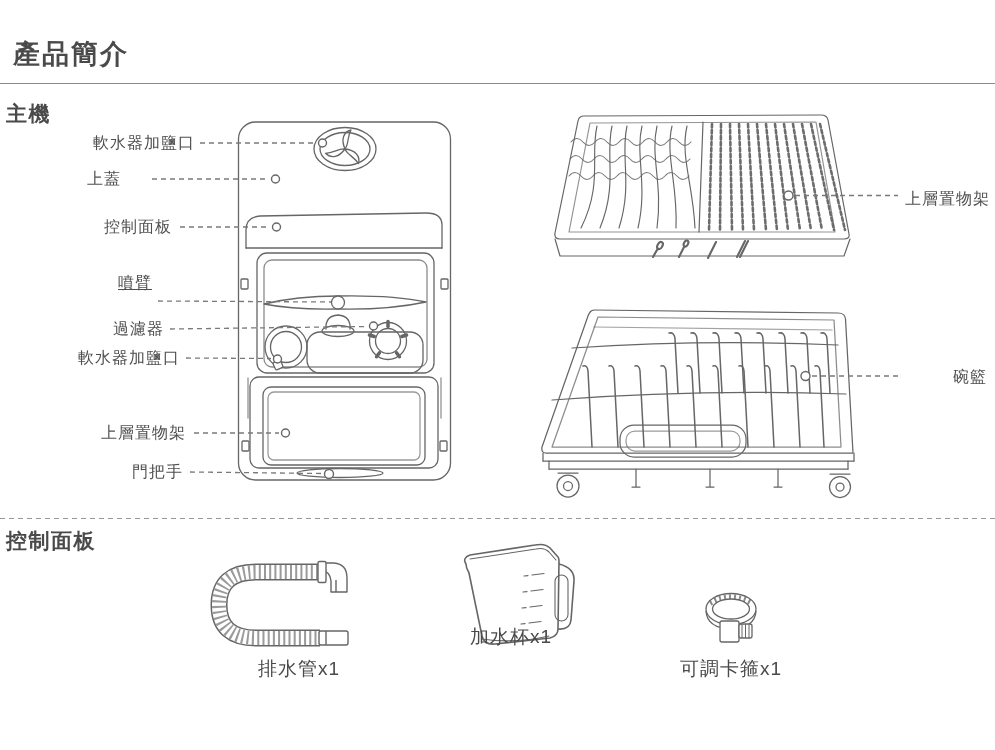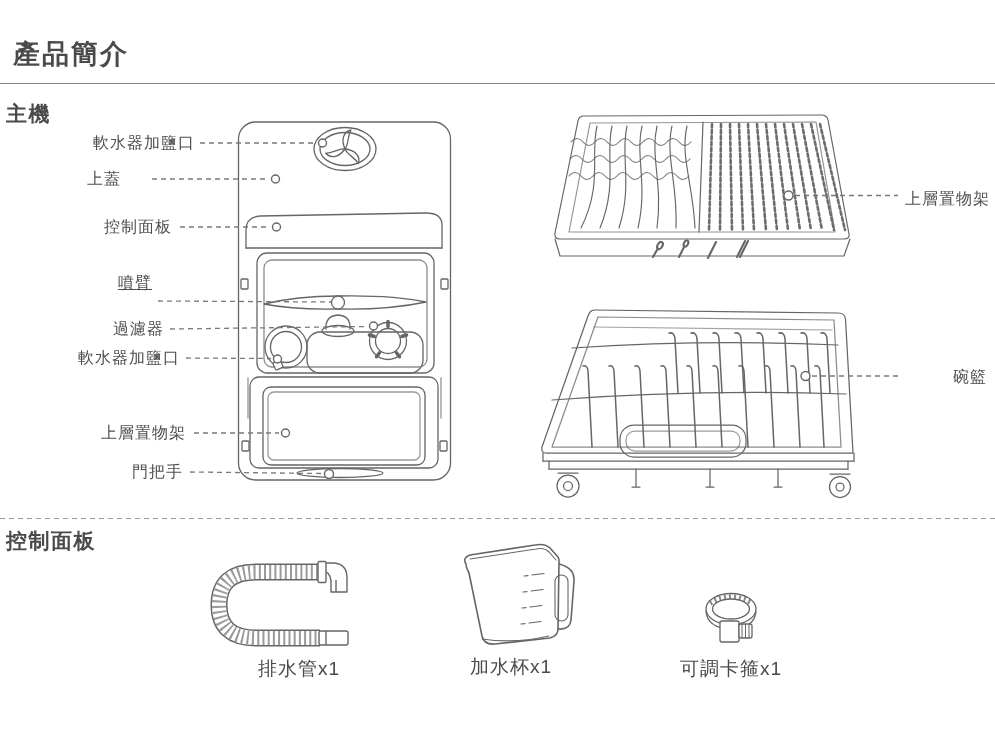--- a/index.html
+++ b/index.html
@@ -290,14 +290,14 @@
 <div class="abs callout r" style="left:60px;top:272px;width:92px;text-decoration:underline;">噴臂</div>
 <div class="abs callout r" style="left:60px;top:318px;width:104px;">過濾器</div>
 <div class="abs callout r" style="left:60px;top:347px;width:120px;">軟水器加鹽口</div>
 <div class="abs callout r" style="left:60px;top:422px;width:126px;">上層置物架</div>
 <div class="abs callout r" style="left:60px;top:461px;width:123px;">門把手</div>
 
 <div class="abs callout" style="left:905px;top:188px;">上層置物架</div>
 <div class="abs callout" style="left:905px;top:366px;margin-left:48px;">碗籃</div>
 
 <div class="abs acc-label" style="left:219px;top:656px;width:160px;">排水管x1</div>
-<div class="abs acc-label" style="left:431px;top:654px;width:160px;text-align:center;">加水杯x1</div>
+<div class="abs acc-label" style="left:431px;top:624px;width:160px;text-align:center;">加水杯x1</div>
 <div class="abs acc-label" style="left:651px;top:656px;width:160px;">可調卡箍x1</div>
 
 </body></html>

